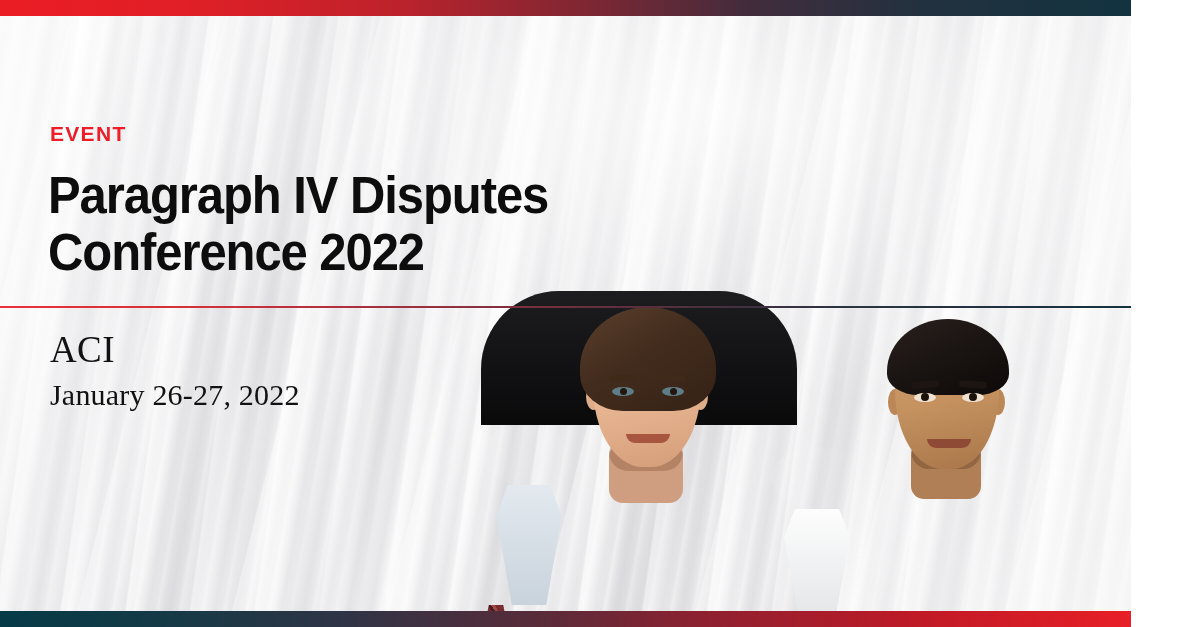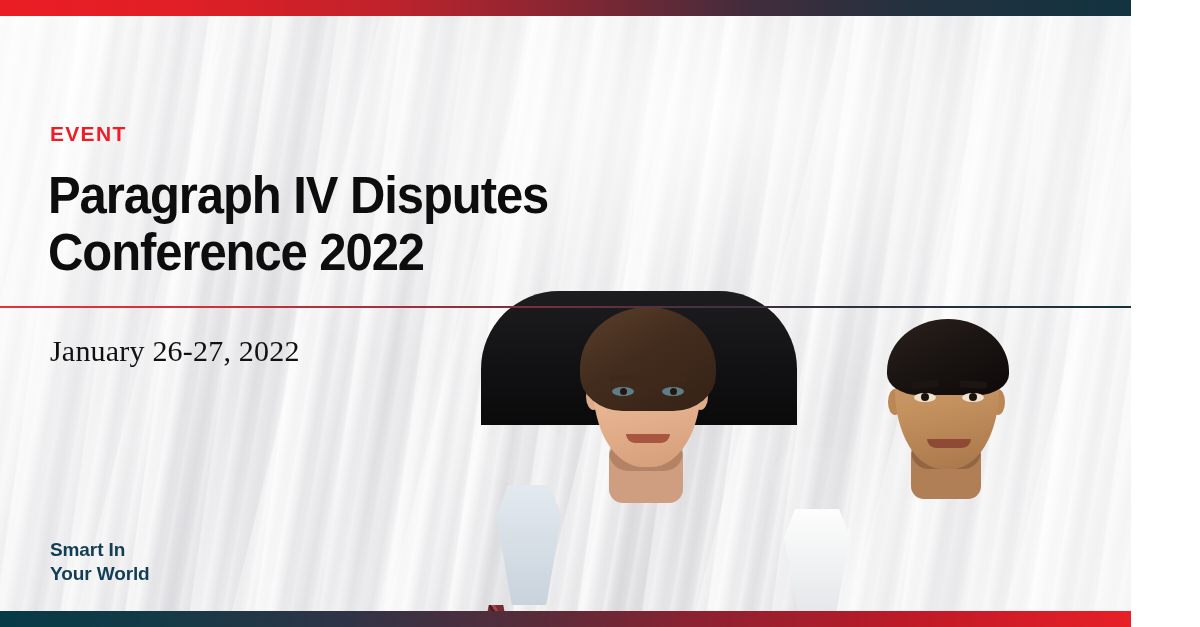--- a/index.html
+++ b/index.html
@@ -313,26 +313,23 @@
   <div class="content">
 
     <div class="eyebrow">EVENT</div>
 
     <div class="headline">
       <div>Paragraph IV Disputes</div>
       <div>Conference 2022</div>
     </div>
 
     <div class="meta">
+      <div class="meta-org">ACI</div>
       <div class="meta-date">January 26-27, 2022</div>
     </div>
 
-    <div class="tagline">
-      <div>Smart In</div>
-      <div>Your World</div>
-    </div>
 
   </div>
 
   <div class="bar bar-top"></div>
   <div class="bar bar-bottom"></div>
 
 </div>
 
 </body></html>

